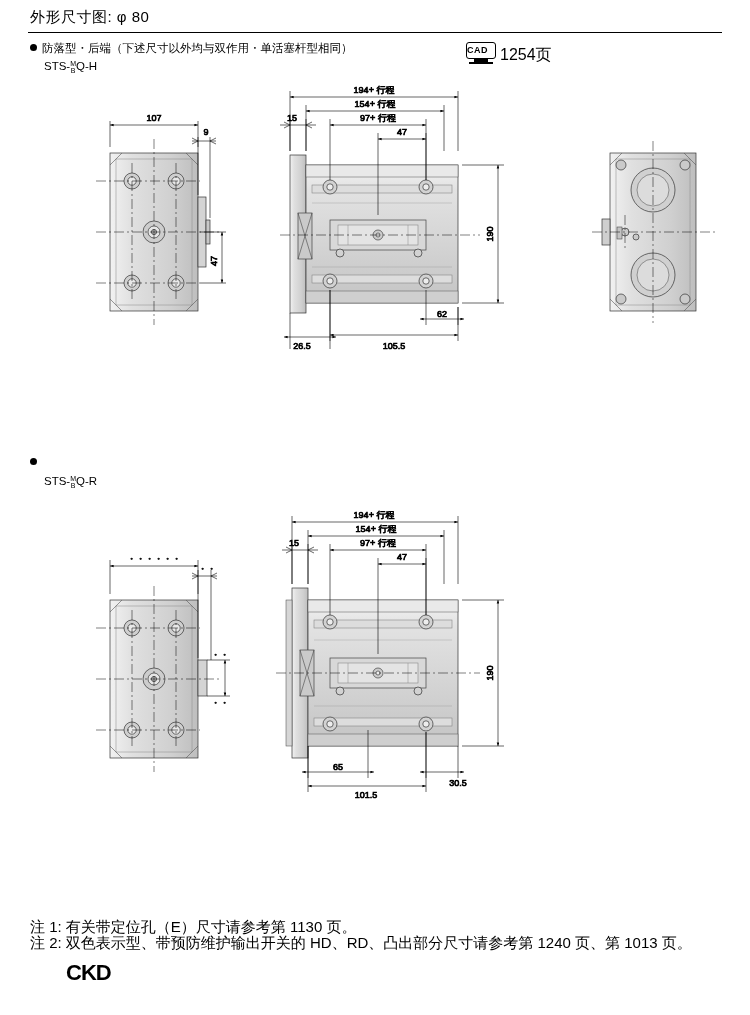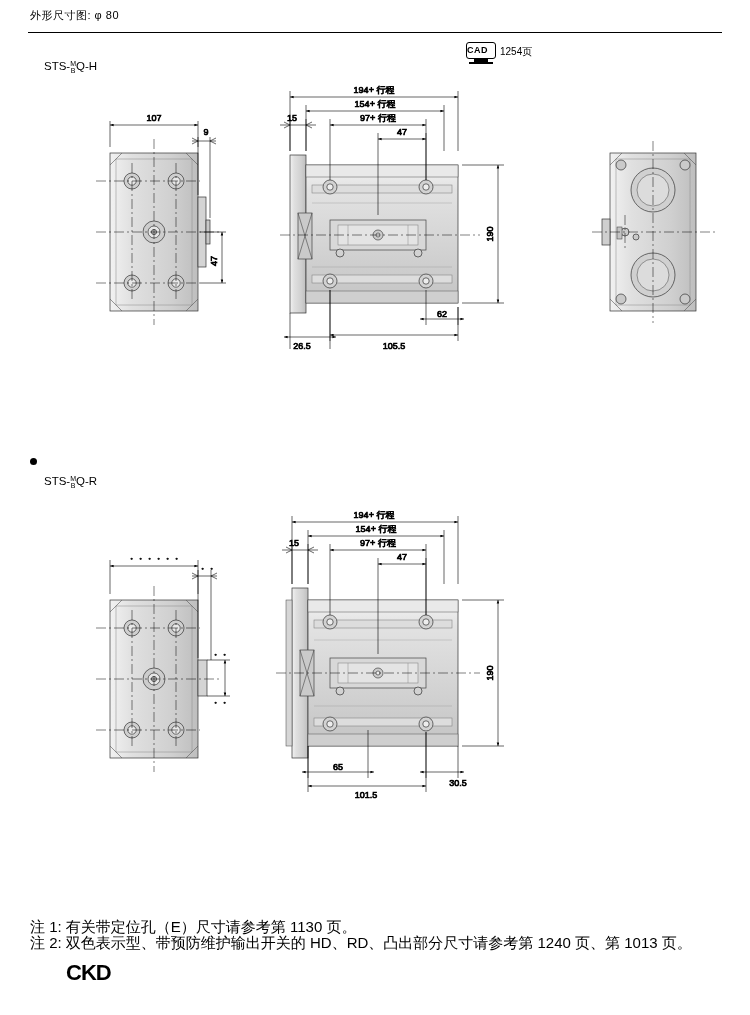--- a/index.html
+++ b/index.html
@@ -18,21 +18,21 @@
   .page {
     position: relative;
     width: 750px;
     height: 1015px;
   }
   
   .page-title {
     position: absolute;
     left: 30px;
     top: 8px;
-    font-size: 11px;
+    font-size: 15px;
     letter-spacing: 0.5px;
   }
   .title-rule {
     position: absolute;
     left: 28px;
     top: 32px;
     width: 694px;
     height: 1px;
     background: #000;
   }
@@ -95,21 +95,21 @@
   .cad-badge .base {
     position: absolute;
     left: 3px; top: 20px;
     width: 24px; height: 2px;
     background: #000;
   }
   .cad-pages {
     position: absolute;
     left: 500px;
     top: 45px;
-    font-size: 10px;
+    font-size: 16px;
     text-align: center;
   }
   
   .note {
     position: absolute;
     font-size: 15px;
     white-space: nowrap;
   }
   .brand {
     position: absolute;
@@ -138,20 +138,23 @@
   <div class="page-title">外形尺寸图: φ 80</div>
   <div class="title-rule"></div>
 
   <div class="cad-badge">
     <div class="screen">CAD</div>
     <div class="stand"></div>
     <div class="base"></div>
   </div>
   <div class="cad-pages">1254页</div>
 
+  <div class="sect-head" style="left:30px; top:41px;">
+    <span class="bullet"></span><span>防落型・后端（下述尺寸以外均与双作用・单活塞杆型相同）</span>
+  </div>
   <div class="model-line" style="left:44px; top:60px;">
     <span>STS-</span><span class="frac"><span>M</span><span>B</span></span><span>Q-H</span>
   </div>
 
   <div class="dwg" style="left:80px; top:85px;">
     <svg width="640" height="300" viewBox="0 0 640 300">
       <defs>
         <linearGradient id="gradH" x1="0" y1="0" x2="0" y2="1">
           <stop offset="0%" stop-color="#f2f2f2"></stop>
           <stop offset="18%" stop-color="#e2e2e2"></stop>

